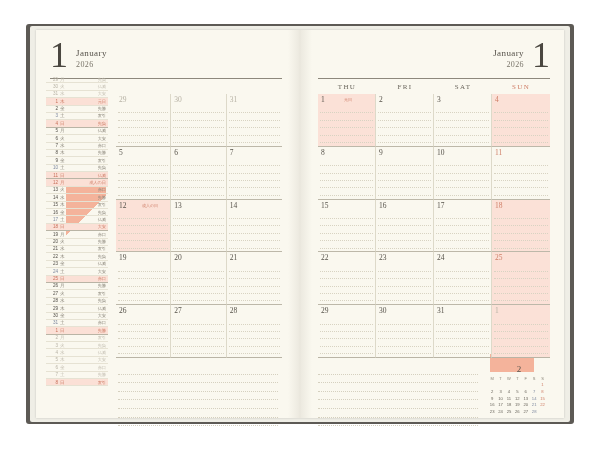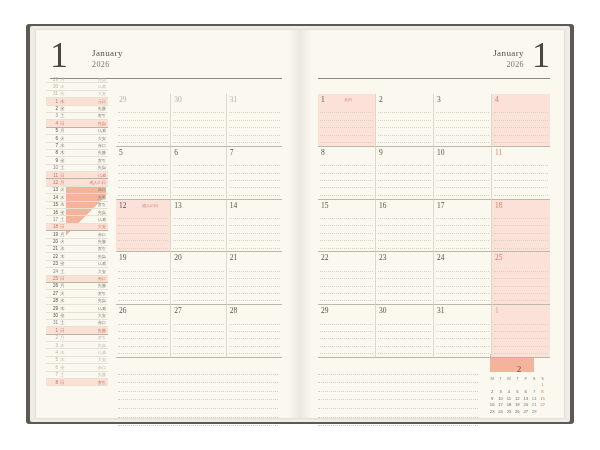--- a/index.html
+++ b/index.html
@@ -47,21 +47,21 @@
   }
 
   
   .hdr{position:absolute;top:10px;}
   .hdr-left{left:14px;display:flex;align-items:flex-end;gap:8px;}
   .hdr-right{right:14px;display:flex;align-items:flex-end;gap:8px;}
   .bignum{
     font-size:36px;line-height:30px;color:#4a4740;font-weight:400;
     font-family:"Liberation Serif", serif;
   }
-  .hdr-txt{font-size:9px;color:#57534b;line-height:11px;letter-spacing:.4px;margin-left:16px;}
+  .hdr-txt{font-size:9px;color:#57534b;line-height:11px;letter-spacing:.4px;}
   .hdr-txt .yr{font-size:8px;color:#7a756a;}
   .hdr-rule{
     position:absolute;height:1px;background:#8d887c;
   }
 
   
   .daylist{
     position:absolute;left:10px;top:46px;width:62px;height:330px;
     font-size:4.6px;line-height:7.4px;color:#55514a;
     font-family:"Liberation Sans", sans-serif;
@@ -374,20 +374,26 @@
           <span class="dj">先勝</span>
         </div>
         <div class="drow sun">
           <span class="dn">8</span>
           <span class="dw">日</span>
           <span class="dj">友引</span>
         </div>
       </div>
 
 
+    <div class="dowrow" id="dow-right" style="left:282px;top:50px;width:232px;">
+        <div class="dow" style="left: 0px; width: 58px;">THU</div>
+        <div class="dow" style="left: 58px; width: 58px;">FRI</div>
+        <div class="dow" style="left: 116px; width: 58px;">SAT</div>
+        <div class="dow sunhd" style="left: 174px; width: 58px;">SUN</div>
+      </div>
 
     <div class="grid" id="grid-left" style="left:80px;top:64px;width:166px;height:264px;">
         <div class="cell other" style="left: 0px; top: 0px; width: 55.3333px; height: 52.8px;">
           <div class="num">29</div>
           <div class="lines">
             <i></i>
             <i></i>
             <i></i>
             <i></i>
             <i></i>

